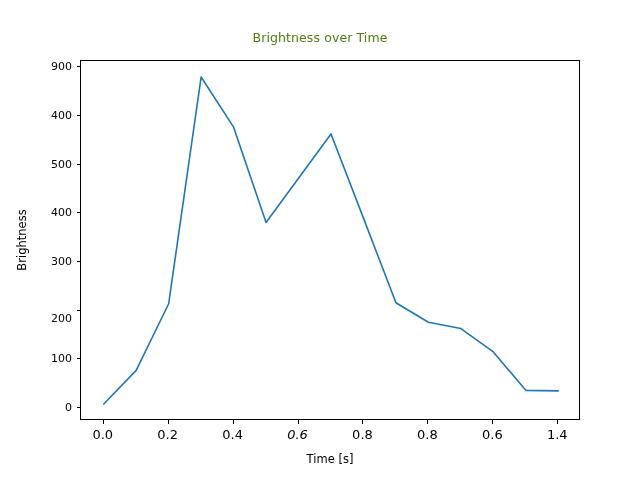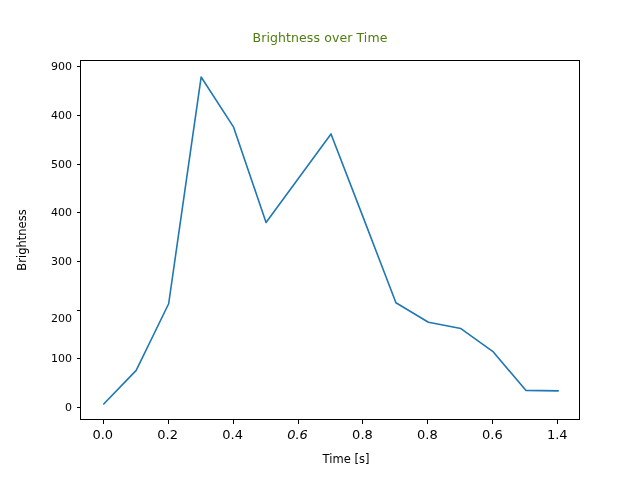--- a/index.html
+++ b/index.html
@@ -72,21 +72,21 @@
     background: #000000;
   }
   .tick-mark-x {
     position: absolute;
     width: 1px;
     height: 3.5px;
     background: #000000;
   }
   #xlabel {
     position: absolute;
-    left: 96px;
+    left: 80px;
     top: 452px;
     width: 500px;
     text-align: center;
     font-size: 11.5px;
     color: #000000;
   }
   #ylabel {
     position: absolute;
     left: 0px;
     top: 240px;

